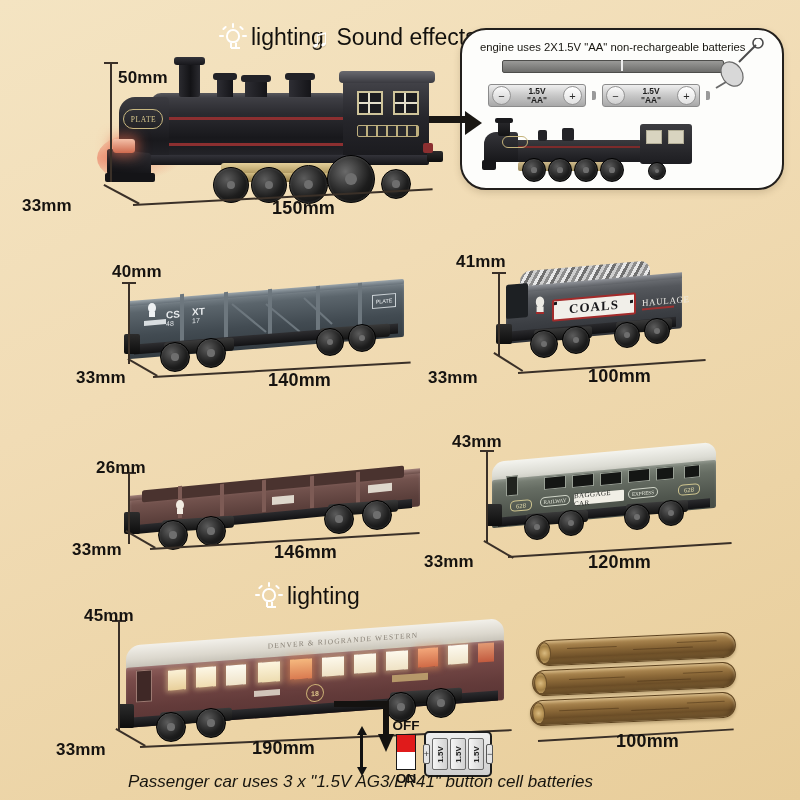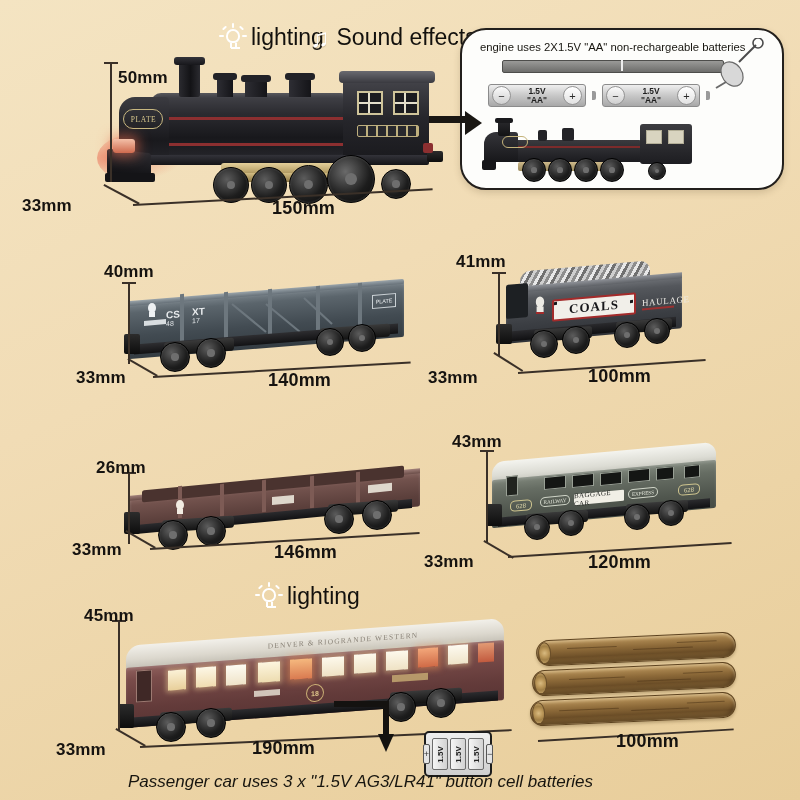--- a/index.html
+++ b/index.html
@@ -283,21 +283,21 @@
     <div class="truck" style="left:200px;top:54px;width:70px;height:13px;transform:skewY(-4deg);"></div>
     <div class="wheel" style="left:40px;top:70px;width:28px;height:28px;"></div>
     <div class="wheel" style="left:76px;top:66px;width:28px;height:28px;"></div>
     <div class="wheel" style="left:196px;top:56px;width:26px;height:26px;"></div>
     <div class="wheel" style="left:228px;top:52px;width:26px;height:26px;"></div>
     <div class="coupler" style="left:4px;top:62px;width:16px;height:20px;"></div>
   </div>
 
   <div class="leader vline" style="left:128px;top:282px;height:82px;"></div>
   <div class="leader hline" style="left:122px;top:282px;width:14px;"></div>
-  <div class="dim dim-h abs" style="left:104px;top:262px;">40mm</div>
+  <div class="dim dim-h abs" style="left:112px;top:262px;">40mm</div>
   <div class="dim dim-h abs" style="left:76px;top:368px;">33mm</div>
   <div class="diag" style="left:128px;top:358px;width:34px;transform:rotate(30deg);"></div>
   <div class="diag" style="left:153px;top:376px;width:258px;transform:rotate(-3.2deg);"></div>
   <div class="dim dim-w abs" style="left:268px;top:370px;">140mm</div>
 
   <div class="piece" style="left:490px;top:262px;width:220px;height:110px;">
 
     <div class="abs" style="left:30px;top:4px;width:130px;height:22px;transform:skewY(-5deg);border-radius:10px 10px 3px 3px;
       background:repeating-linear-gradient(120deg,#cfcfcf 0 3px,#8e8e8e 3px 6px,#e8e8e8 6px 9px,#707070 9px 12px);"></div>
 
@@ -512,20 +512,29 @@
     </div>
   </div>
   <div class="diag" style="left:538px;top:740px;width:196px;transform:rotate(-3.4deg);"></div>
   <div class="dim dim-w abs" style="left:616px;top:731px;">100mm</div>
 
   <svg class="abs" style="left:330px;top:700px;" width="80" height="62">
     <path d="M4 4 L56 4 L56 34" stroke="#141210" stroke-width="6" fill="none"></path>
     <path d="M56 52 L48 34 L64 34 Z" fill="#141210"></path>
   </svg>
 
+  <div id="switch-group">
+    <div class="sw-label">OFF</div>
+    <div class="sw-body">
+      <div class="sw-top"></div>
+      <div class="sw-bot"></div>
+    </div>
+    <div class="sw-label">ON</div>
+    <div class="updown"></div>
+  </div>
 
   <div id="cell3">
     <span class="capL">+</span>
     <span class="btncell">
         <span>1.5V</span>
       </span>
     <span class="btncell">
         <span>1.5V</span>
       </span>
     <span class="btncell">

